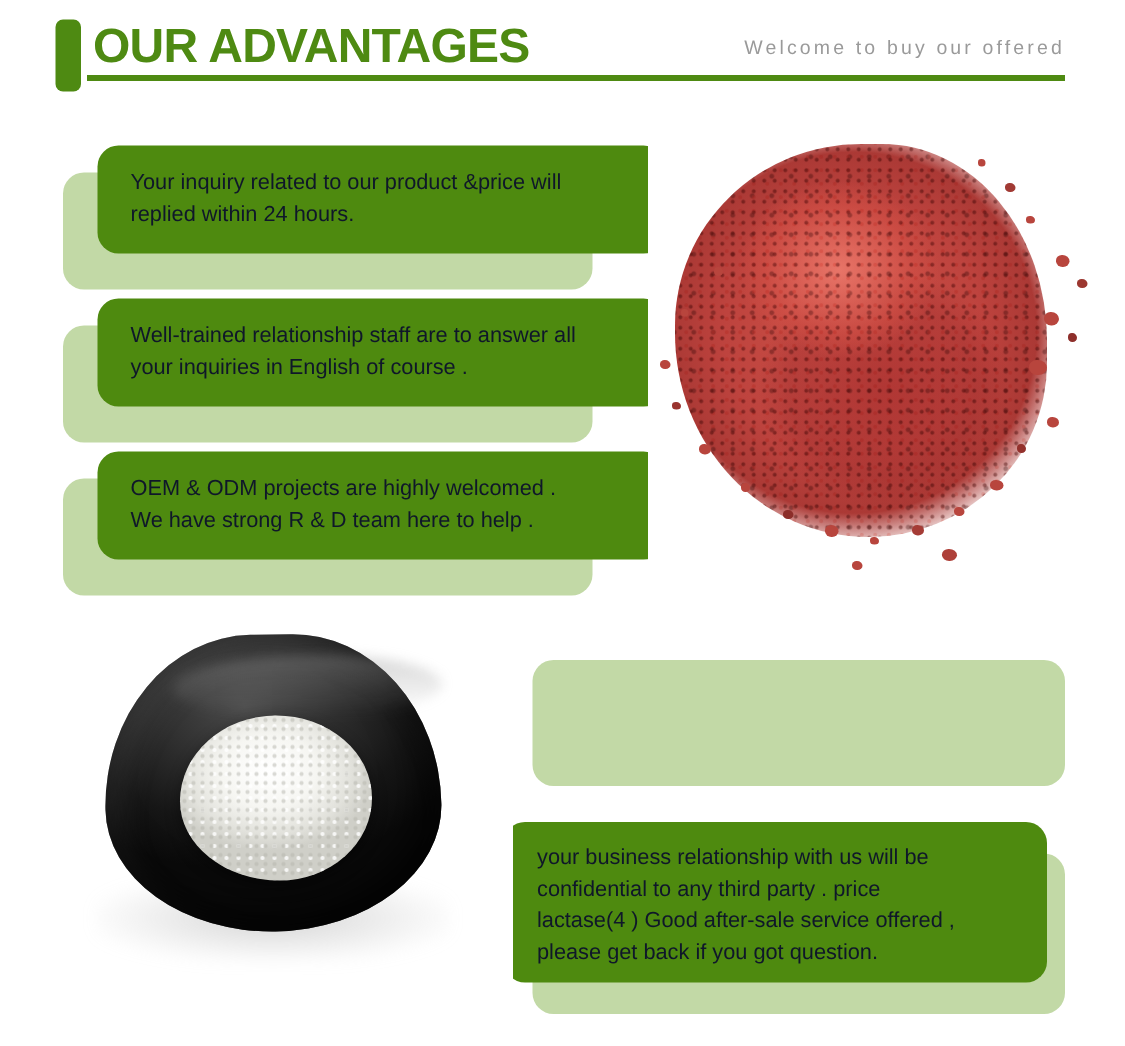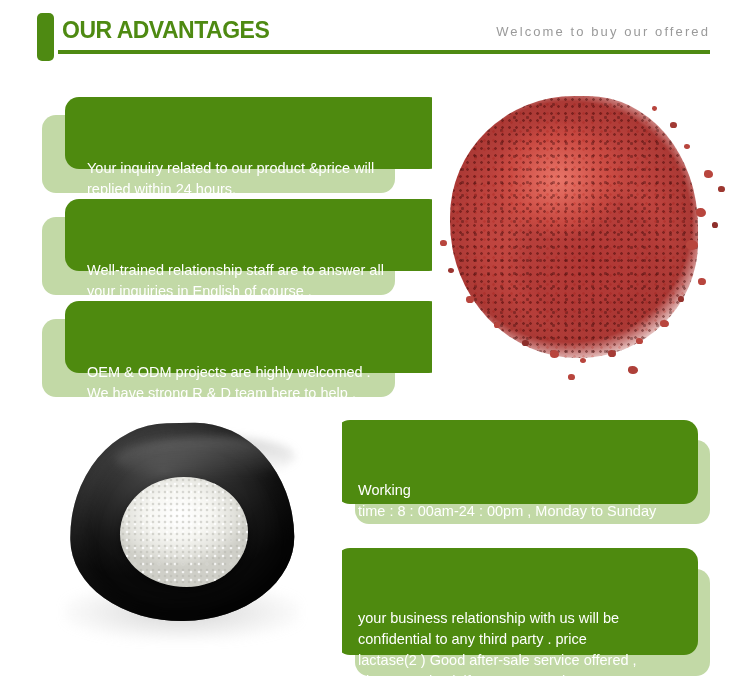--- a/index.html
+++ b/index.html
@@ -26,21 +26,21 @@
     top: 13px;
     width: 17px;
     height: 48px;
     background: #4e8a12;
     border-radius: 5px;
   }
   .header-title {
     position: absolute;
     left: 62px;
     top: 8px;
-    font-size: 23px;
+    font-size: 32px;
     font-weight: bold;
     color: #4e8a12;
     letter-spacing: -0.5px;
     line-height: 44px;
     white-space: nowrap;
     font-family: "Liberation Sans", sans-serif;
   }
   .header-tagline {
     position: absolute;
     right: 40px;
@@ -73,25 +73,24 @@
     background: #4e8a0f;
     border-radius: 14px;
     box-sizing: border-box;
   }
   .callout .panel .txt {
     position: absolute;
     left: 22px;
     right: 14px;
     top: 50%;
     transform: translateY(-50%);
-    color: #ffffff;
+    color: #0f172a;
     font-size: 14.5px;
     line-height: 21px;
     white-space: pre-line;
-    margin-top: 46px;
   }
   .callout.top .panel .txt {
     transform: none;
     top: 14px;
   }
 
   
   .photo-red {
     position: absolute;
     left: 432px;
@@ -228,33 +227,28 @@
   <div class="callout" style="left:42px; top:301px; width:400px; height:96px;">
     <div class="shadow" style="left:0px; top:18px; width:353px; height:78px;"></div>
     <div class="panel" style="left:23px; top:0px; width:378px; height:72px;padding-left:10px;">
       <div class="txt">OEM &amp; ODM projects are highly welcomed .
 We have strong R &amp; D team here to help .</div>
     </div>
   </div>
 
   <div class="callout top" style="left:336px; top:420px; width:390px; height:104px;">
     <div class="shadow" style="left:19px; top:20px; width:355px; height:84px;"></div>
-    <div class="panel" style="left:0px; top:0px; width:362px; height:84px;">
-      <div class="txt">Working
-time : 8 : 00am-24 : 00pm , Monday to Sunday
- ( UTC + 8 )</div>
-    </div>
   </div>
 
   <div class="callout top" style="left:336px; top:548px; width:390px; height:128px;">
     <div class="shadow" style="left:19px; top:21px; width:355px; height:107px;"></div>
     <div class="panel" style="left:0px; top:0px; width:362px; height:107px;">
       <div class="txt">your business relationship with us will be
 confidential to any third party . price
-lactase(2 ) Good after-sale service offered ,
+lactase(4 ) Good after-sale service offered ,
 please get back if you got question.</div>
     </div>
   </div>
 
   <div class="photo-red">
     <div class="pile">
       <div class="grain"></div>
     </div>
     <div class="speck" style="left:272px;top:88px;width:9px;height:8px;"></div>
     <div class="speck" style="left:286px;top:104px;width:7px;height:6px;background:#9c3730;"></div>

